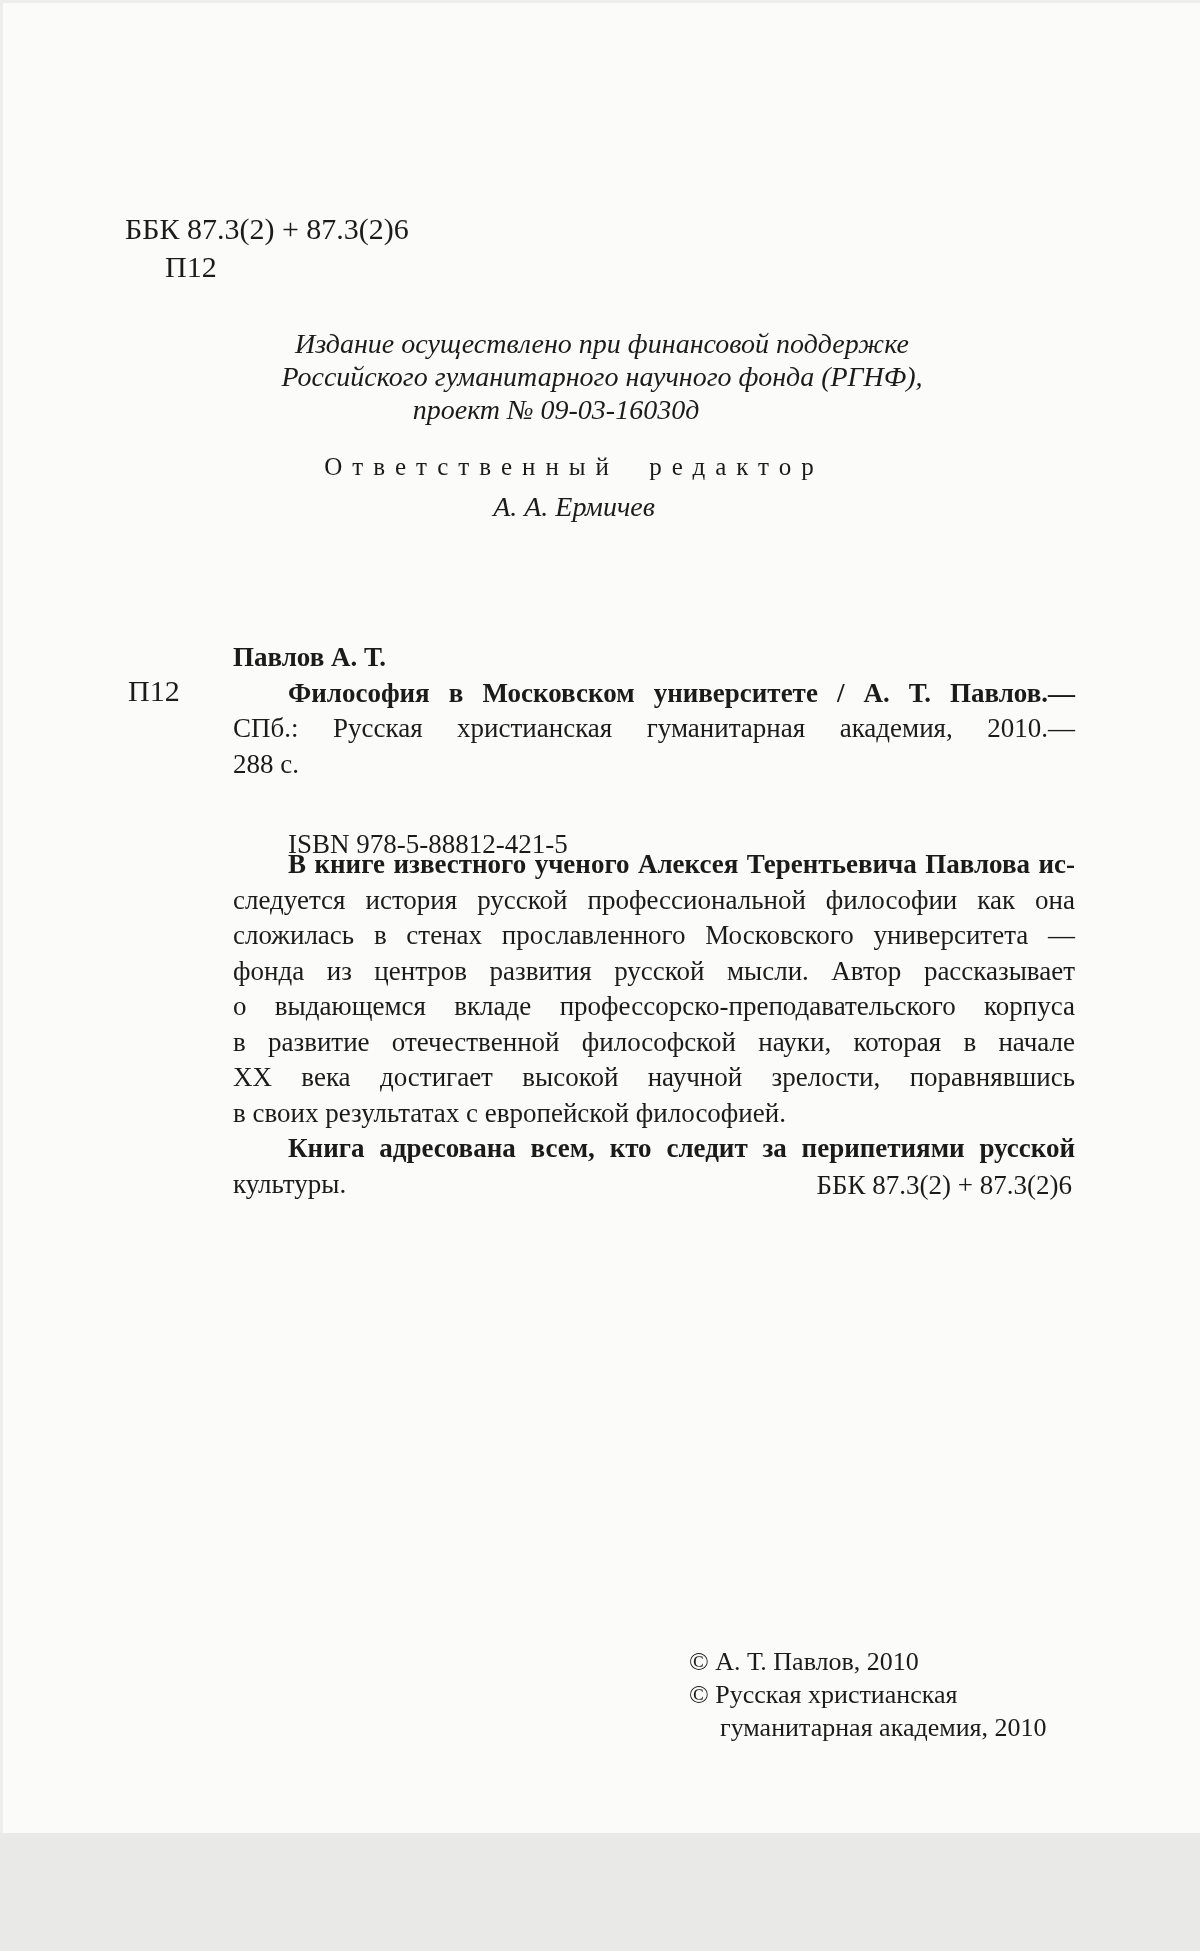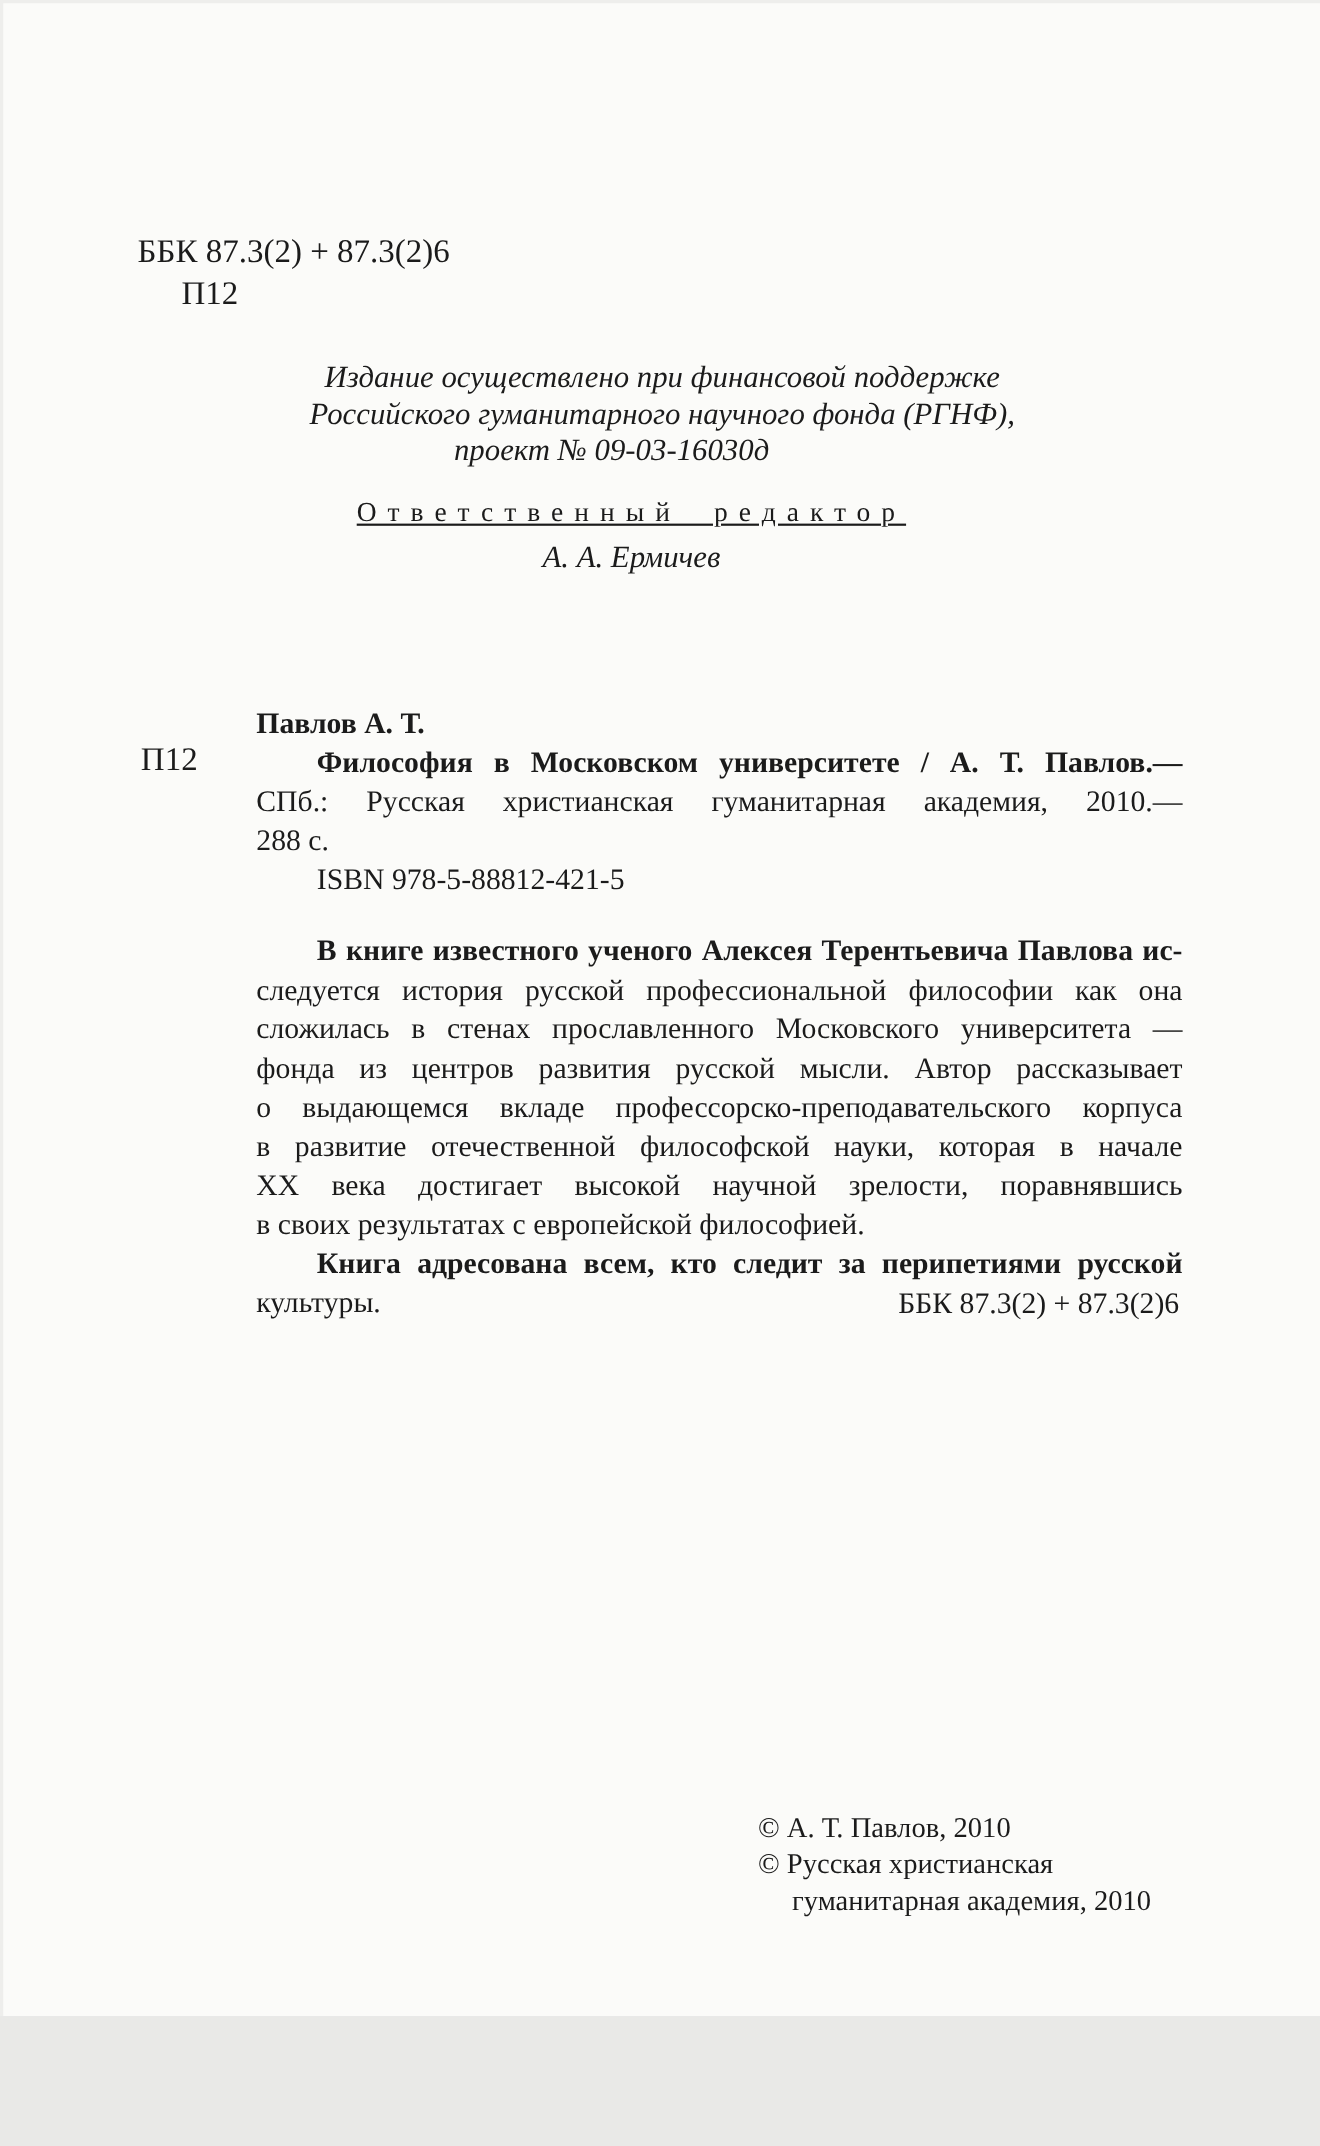--- a/index.html
+++ b/index.html
@@ -15,30 +15,30 @@
   }
   
   .bbk-top{position:absolute;left:125px;top:210px;font-size:30px;line-height:38px;}
   .bbk-top .code{margin-left:40px;}
   
   .funding{position:absolute;left:0;top:327px;width:1204px;text-align:center;
            font-style:italic;font-size:28px;line-height:33px;}
   .funding .l3{position:relative;left:-46px;}
   
   .editor{position:absolute;left:0;top:452px;width:1148px;text-align:center;}
-  .editor .label{font-size:25px;letter-spacing:10px;word-spacing:14px;line-height:30px;text-decoration:underline;}
+  .editor .label{font-size:25px;letter-spacing:10px;word-spacing:14px;line-height:30px;}
   .editor .name{font-size:28px;font-style:italic;margin-top:9px;}
   
   .catalog{position:absolute;left:233px;top:640px;width:842px;
            font-size:27px;line-height:35.5px;}
   .catalog .author{font-weight:bold;}
   .p12-note{position:absolute;left:-105px;top:33px;font-size:30px;}
   .jline{text-align:justify;text-align-last:justify;}
   .indent{text-indent:55px;font-weight:bold;}
-  .isbn{margin-left:55px;}
+  .isbn{margin-left:55px;margin-top:45px;}
   
   .annotation{position:absolute;left:233px;top:847px;width:842px;
               font-size:27px;line-height:35.5px;}
   .bbk-bottom{position:absolute;left:233px;top:1170px;width:839px;
               text-align:right;font-size:27px;}
   
   .copyright{position:absolute;left:689px;top:1645px;font-size:26px;line-height:33px;}
   .copyright .cont{margin-left:31px;}
   
   .footer{position:absolute;left:795px;top:1884px;

